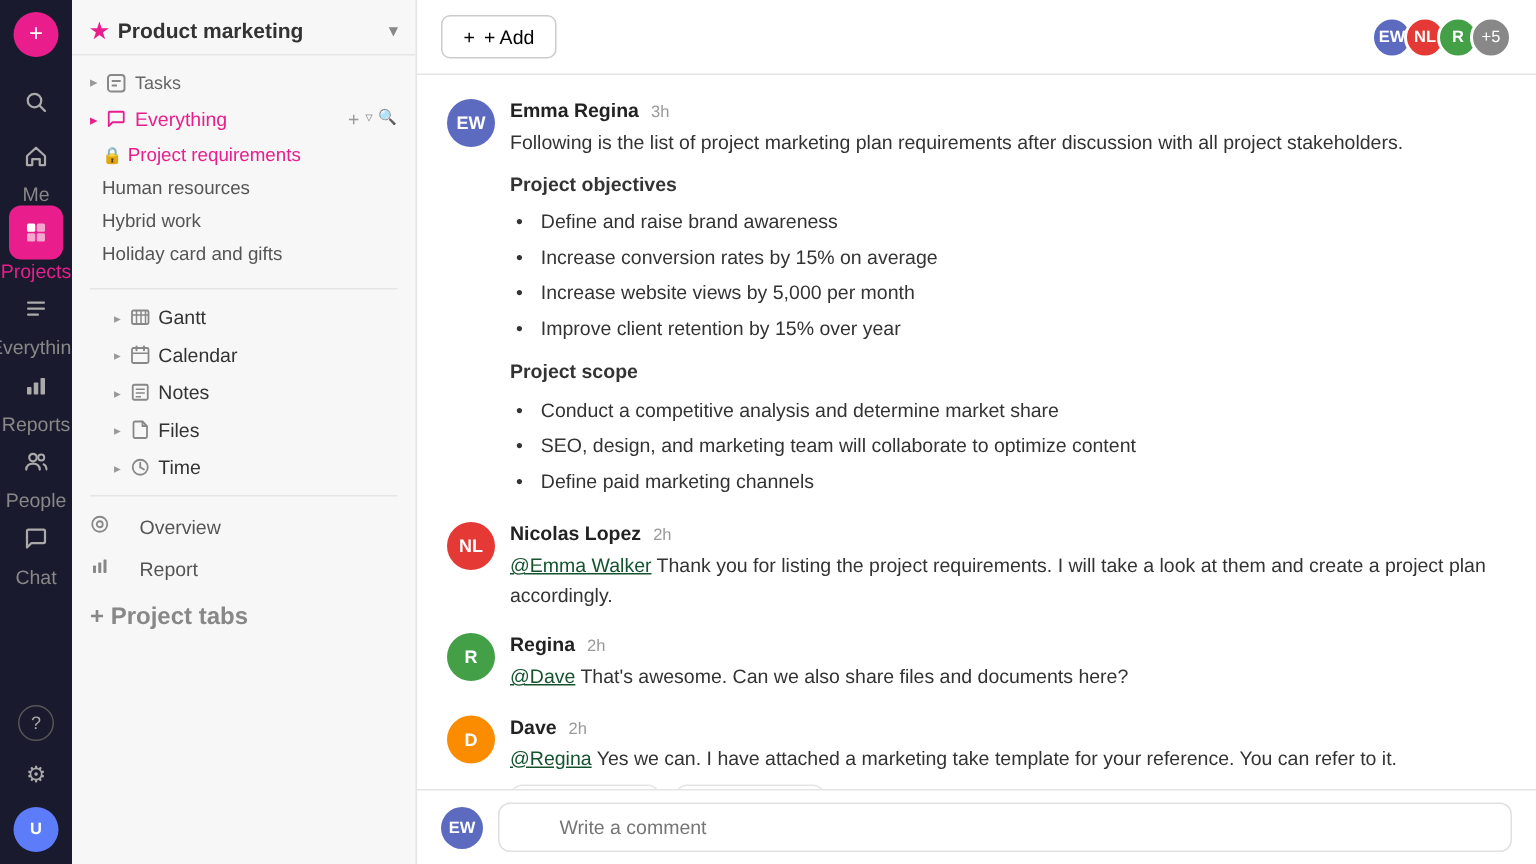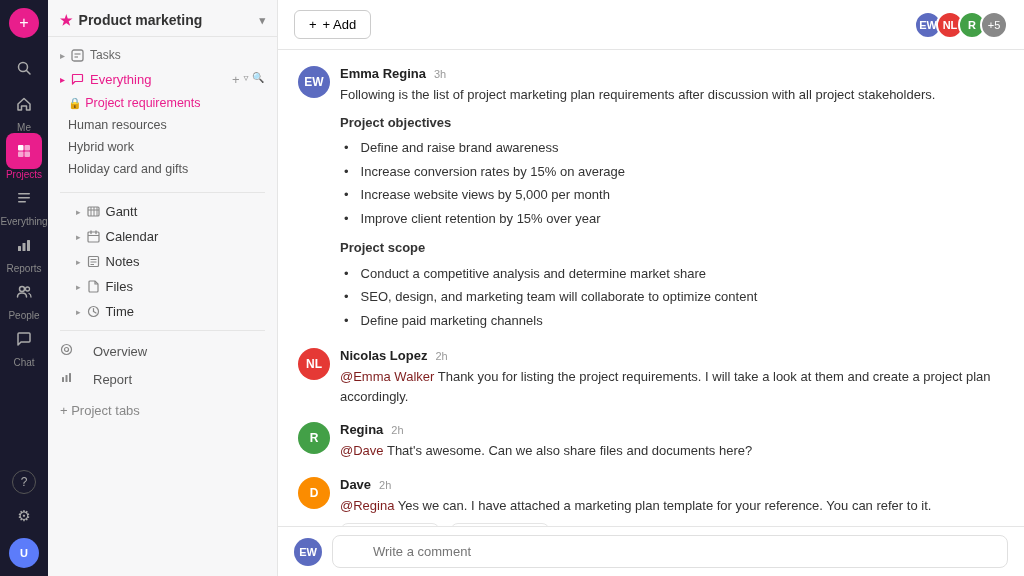--- a/index.html
+++ b/index.html
@@ -24,21 +24,21 @@
       align-items: center;
       justify-content: center;
       color: #aaa;
       cursor: pointer;
       font-size: 16px;
       position: relative;
     }
     .icon-bar-item.active { background: #e91e8c; color: #fff; }
     .icon-bar-item.add-btn { background: #e91e8c; color: #fff; border-radius: 50%; width: 30px; height: 30px; margin-bottom: 8px; }
     .icon-bar-bottom { margin-top: auto; display: flex; flex-direction: column; align-items: center; gap: 4px; }
-    .icon-bar-label { font-size: 10px; color: #888; margin-top: 0; }
+    .icon-bar-label { font-size: 13px; color: #888; margin-top: 0; }
     .icon-bar-group { display: flex; flex-direction: column; align-items: center; }
 
     
     .sidebar {
       width: 230px;
       background: #f7f7f8;
       border-right: 1px solid #e5e5e5;
       display: flex;
       flex-direction: column;
       flex-shrink: 0;
@@ -108,25 +108,26 @@
       color: #555;
       cursor: pointer;
       gap: 20px;
     }
     .sidebar-bottom-item .icon { color: #888; font-size: 14px; }
 
     .add-tabs {
       display: flex;
       align-items: center;
       padding: 6px 12px;
-      font-size: 13px;
+      font-size: 16px;
       color: #888;
       cursor: pointer;
       gap: 6px;
       margin-top: 4px;
+      font-weight: bold;
     }
 
     
     .main {
       flex: 1;
       display: flex;
       flex-direction: column;
       overflow: hidden;
     }
 
@@ -216,21 +217,21 @@
       gap: 8px;
       margin-bottom: 4px;
     }
     .msg-author { font-weight: 600; font-size: 13px; color: #222; }
     .msg-time { font-size: 11px; color: #999; }
     .msg-text { font-size: 13px; color: #333; line-height: 1.5; }
     .msg-text strong { font-weight: 700; display: block; margin-bottom: 4px; margin-top: 8px; }
     .msg-text .bullet-list { list-style: none; padding-left: 4px; }
     .msg-text .bullet-list li { padding: 2px 0; display: flex; gap: 6px; }
     .msg-text .bullet-list li::before { content: '•'; color: #333; flex-shrink: 0; }
-    .mention { color: #7f1d1d; font-weight: 500; }
+    .mention { color: #14532d; font-weight: 500; text-decoration: underline; }
 
     .attachments {
       display: flex;
       gap: 10px;
       margin-top: 8px;
       flex-wrap: wrap;
     }
     .attachment {
       border: 1px solid #e5e5e5;
       border-radius: 8px;
@@ -563,21 +564,21 @@
 
     <div class="message">
       <div class="msg-avatar" style="background:#fb8c00;">D</div>
       <div class="msg-content">
         <div class="msg-header">
           <span class="msg-author">Dave</span>
           <span class="msg-time">2h</span>
         </div>
         <div class="msg-text">
           <span class="mention">@Regina</span>
-          <span> </span><span>Yes we can. I have attached a marketing plan template for your reference. You can refer to it.</span>
+          <span> </span><span>Yes we can. I have attached a marketing take template for your reference. You can refer to it.</span>
         </div>
         <div class="attachments">
           <div class="attachment">
             
             
             
           </div>
           <div class="attachment">
             
             

